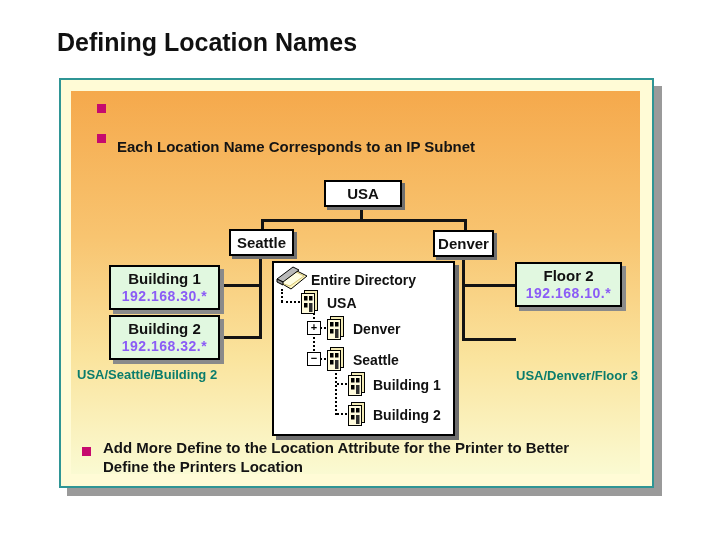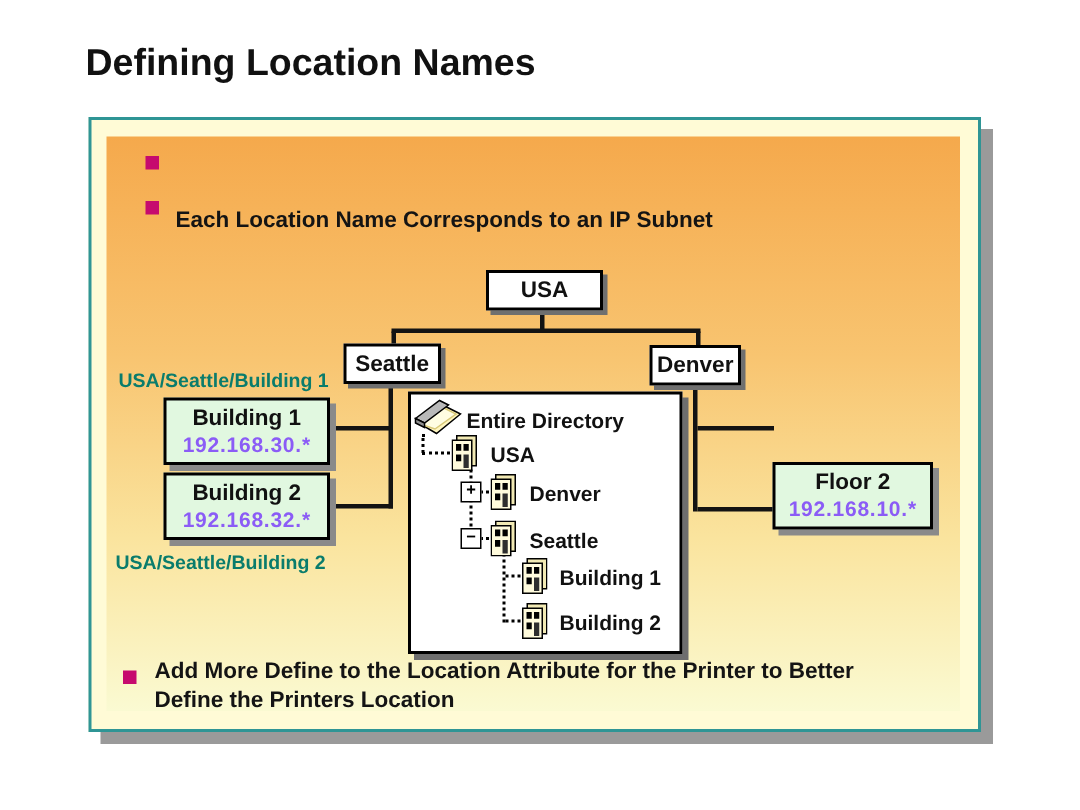--- a/index.html
+++ b/index.html
@@ -62,35 +62,35 @@
   <div class="cline" style="left:221px;top:284px;width:41px;height:3px;"></div>
   <div class="cline" style="left:221px;top:336px;width:41px;height:3px;"></div>
   <div class="cline" style="left:462px;top:256px;width:3px;height:85px;"></div>
   <div class="cline" style="left:465px;top:284px;width:51px;height:3px;"></div>
   <div class="cline" style="left:465px;top:338px;width:51px;height:3px;"></div>
 
   <div class="nodebox" style="left:324px;top:180px;width:74px;height:23px;line-height:23px;">USA</div>
   <div class="nodebox" style="left:229px;top:229px;width:61px;height:23px;line-height:23px;">Seattle</div>
   <div class="nodebox" style="left:433px;top:230px;width:57px;height:23px;line-height:23px;">Denver</div>
 
-  <div class="pathlabel" style="left:79px;top:246px;">USA/Seattle/Building 1</div>
   <div class="greenbox" style="left:109px;top:265px;width:107px;height:41px;">
     <div class="gname">Building 1</div>
     <div class="gsub">192.168.30.*</div>
   </div>
   <div class="greenbox" style="left:109px;top:315px;width:107px;height:41px;">
     <div class="gname">Building 2</div>
     <div class="gsub">192.168.32.*</div>
   </div>
   <div class="pathlabel" style="left:77px;top:367px;">USA/Seattle/Building 2</div>
 
-  <div class="greenbox" style="left:515px;top:262px;width:103px;height:41px;margin-top:46px;">
+  <div class="greenbox" style="left:515px;top:262px;width:103px;height:41px;">
     <div class="gname">Floor 2</div>
     <div class="gsub">192.168.10.*</div>
   </div>
+  <div class="pathlabel" style="left:516px;top:368px;">USA/Denver/Floor 3</div>
 
   <div class="dirbox">
     <span class="icon" style="left:1px;top:3px;">
       <svg width="34" height="25" viewBox="0 0 34 25">
         <polygon points="4,16 20,4 32,10 16,23" fill="#FFF6BF" stroke="#000" stroke-width="1"></polygon>
         <polygon points="6,17 21,6 29,10 15,20" fill="#FFFDE2" stroke="#D8C878" stroke-width="1"></polygon>
         <polygon points="2,13 18,1 24,4 8,16" fill="#B9B9B9" stroke="#000" stroke-width="1"></polygon>
         <polygon points="2,13 8,16 8,19 2,16" fill="#8F8F8F" stroke="#000" stroke-width="1"></polygon>
       </svg>
     </span>

